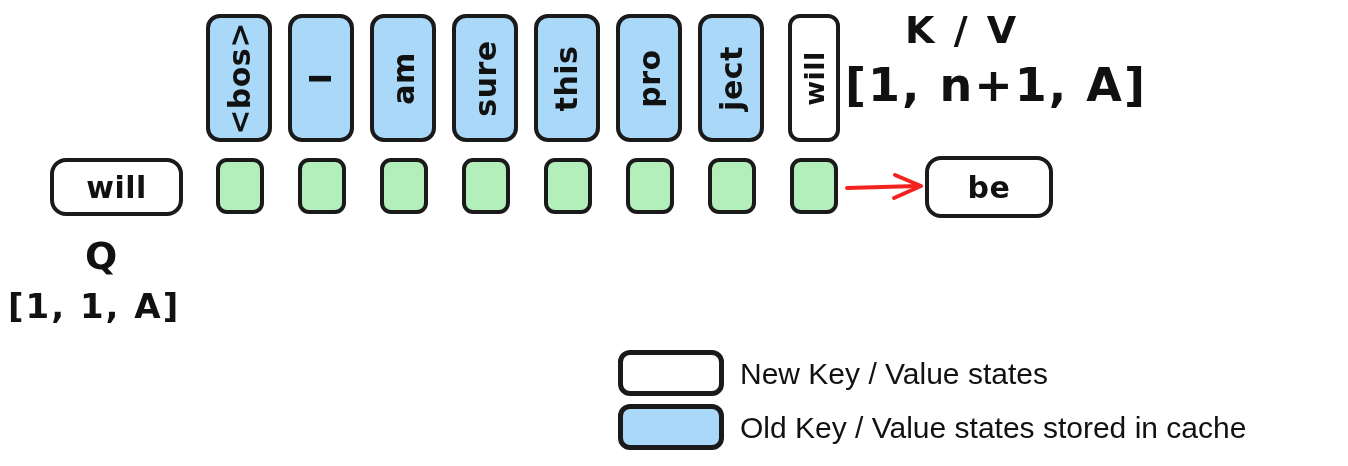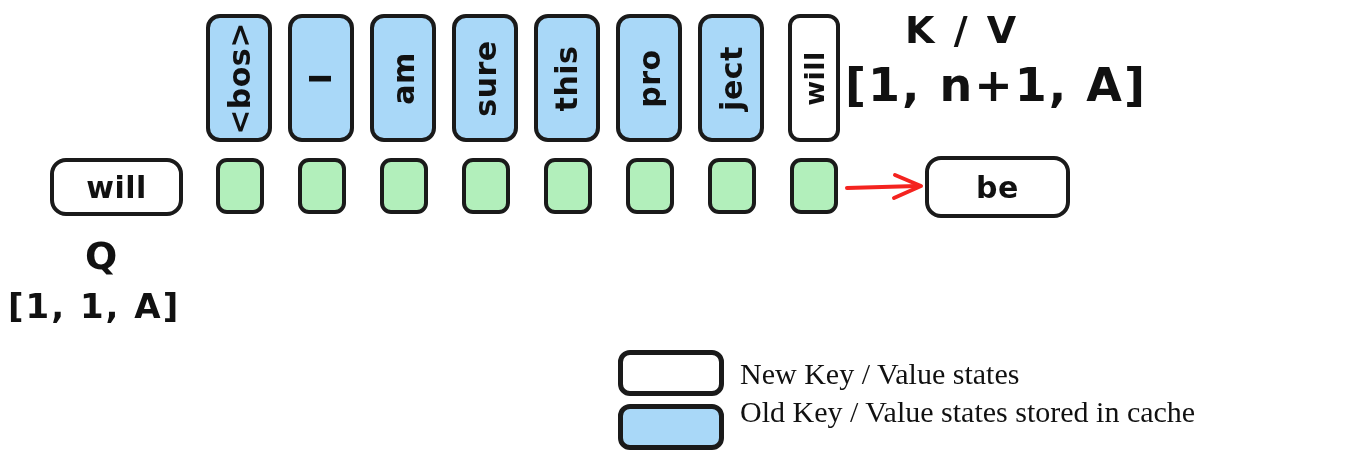--- a/index.html
+++ b/index.html
@@ -73,28 +73,28 @@
     width: 106px;
     height: 46px;
     border: 5px solid #1a1a1a;
     border-radius: 12px;
   }
   .legend-swatch.white { background: #ffffff; left: 618px; top: 350px; }
   .legend-swatch.blue  { background: #a9d8f8; left: 618px; top: 404px; }
   .legend-text {
     position: absolute;
     left: 740px;
-    font-family: Liberation Serif, serif;
+    font-family: Liberation Sans, sans-serif;
     font-size: 30px;
     color: #111111;
     white-space: nowrap;
     font-weight: 500;
   }
   .legend-text.row1 { top: 357px; }
-  .legend-text.row2 { top: 395px; }
+  .legend-text.row2 { top: 411px; }
 </style>
 </head>
 <body>
 
 <div id="canvas">
 
   <div class="box blue" style="left:206px; top:14px; width:66px; height:128px;">
     <span class="tok-label">&lt;bos&gt;</span>
   </div>
 
@@ -143,21 +143,21 @@
   <div class="box green" style="left:544px; top:158px; width:48px; height:56px; border-radius:11px;"></div>
   <div class="box green" style="left:626px; top:158px; width:48px; height:56px; border-radius:11px;"></div>
   <div class="box green" style="left:708px; top:158px; width:48px; height:56px; border-radius:11px;"></div>
   <div class="box green" style="left:790px; top:158px; width:48px; height:56px; border-radius:11px;"></div>
 
   <svg class="arrow" width="90" height="40" viewBox="0 0 90 40">
     <path d="M2 20 L72 18" stroke="#f4231f" stroke-width="4" fill="none" stroke-linecap="round"></path>
     <path d="M50 7 L76 18 L49 30" stroke="#f4231f" stroke-width="4" fill="none" stroke-linecap="round" stroke-linejoin="round"></path>
   </svg>
 
-  <div class="box" style="left:925px; top:156px; width:145px; height:62px; border-radius:16px;">
+  <div class="box" style="left:925px; top:156px; width:128px; height:62px; border-radius:16px;">
     <span class="flat-label">be</span>
   </div>
 
   <div class="legend-swatch white"></div>
   <div class="legend-text row1">New Key / Value states</div>
 
   <div class="legend-swatch blue"></div>
   <div class="legend-text row2">Old Key / Value states stored in cache</div>
 
 </div>

